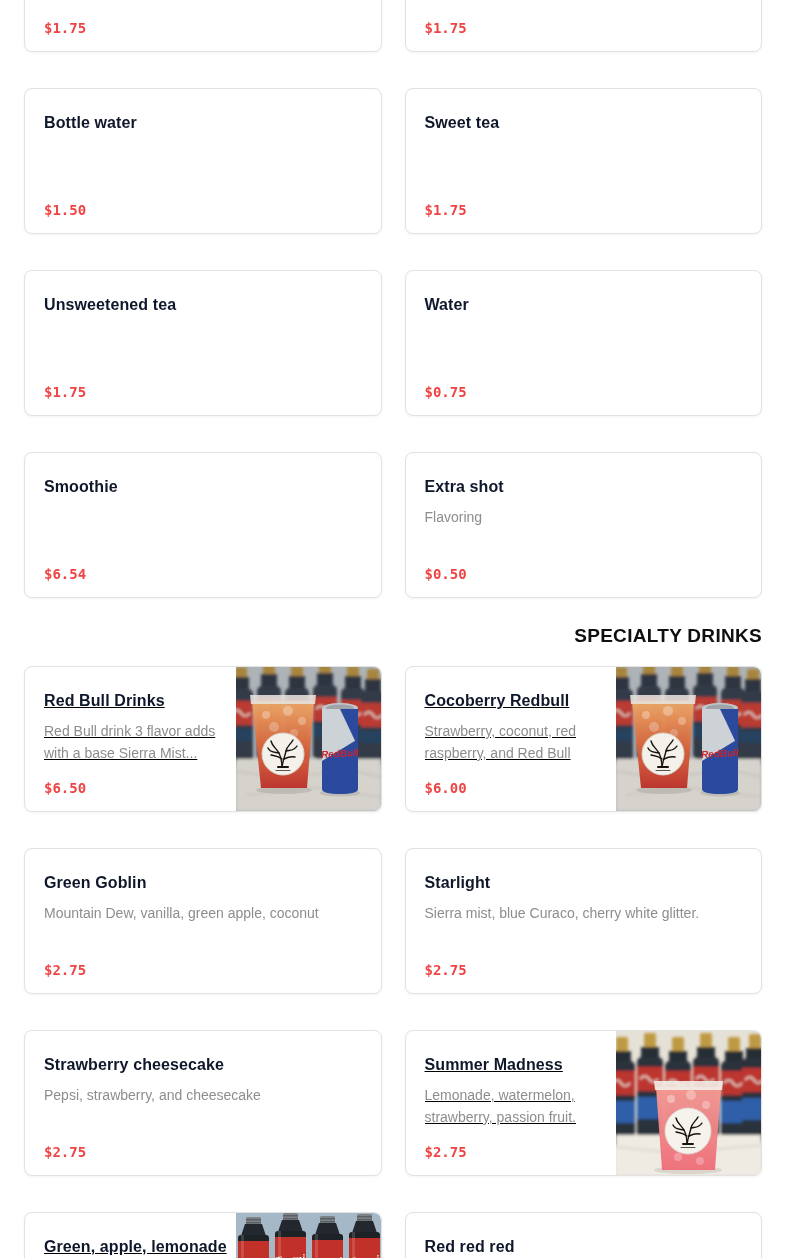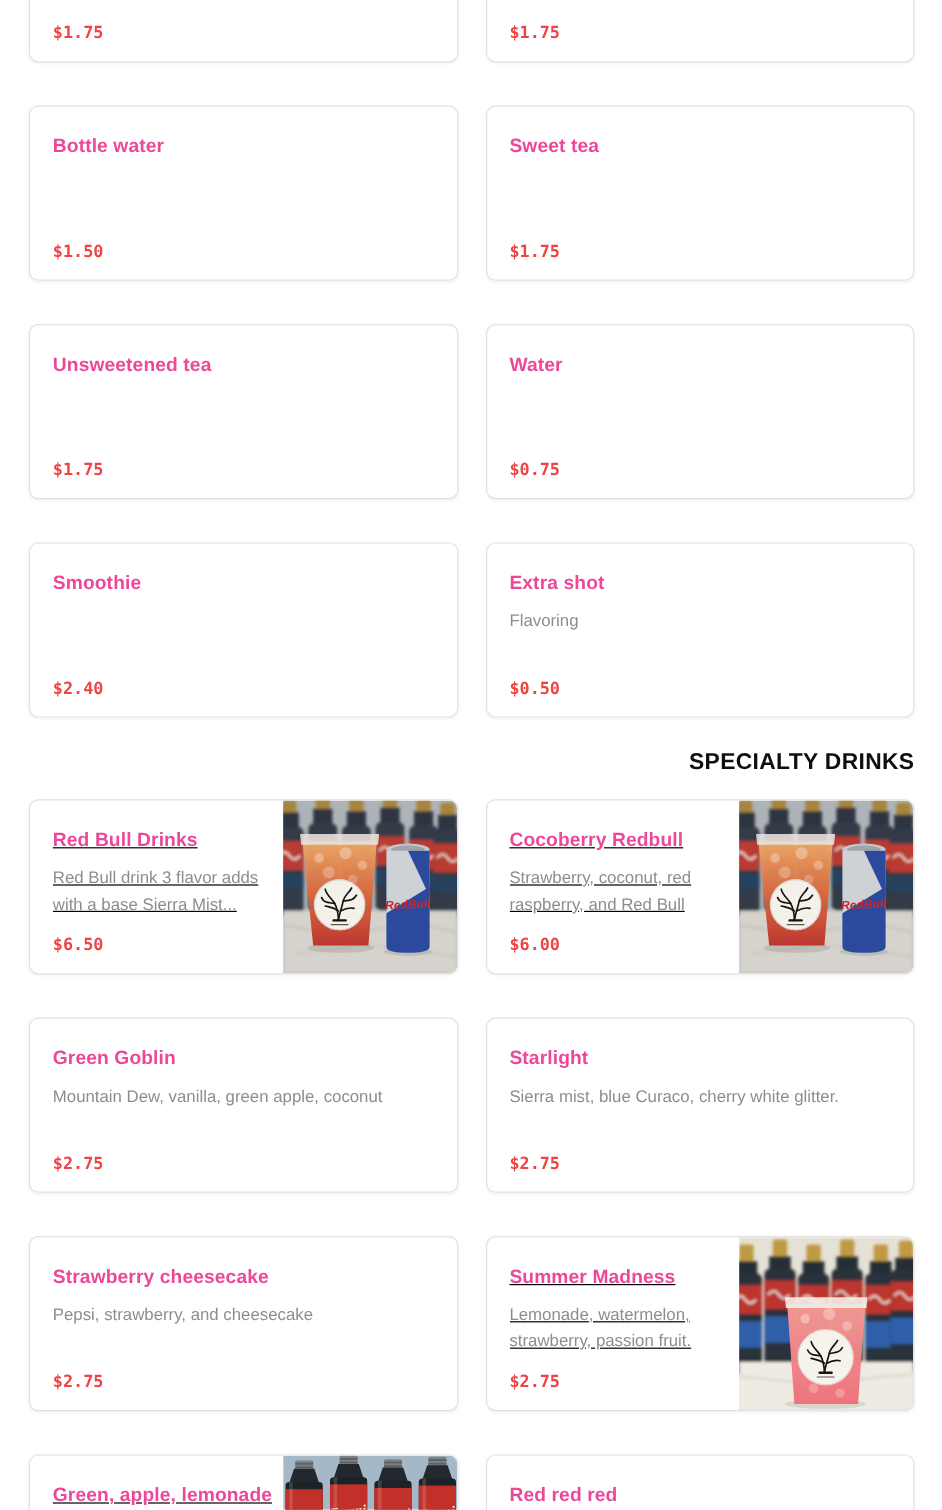--- a/index.html
+++ b/index.html
@@ -22,21 +22,21 @@
     column-gap:23px; row-gap:36px; grid-auto-rows:146px;
   }
   .card {
     position:relative; box-sizing:border-box; height:146px;
     background:#fff; border:1px solid #e2e2e2; border-radius:8px;
     overflow:hidden; cursor:pointer;
     box-shadow:0 1px 3px rgba(0,0,0,0.05);
   }
   .card-text { box-sizing:border-box; padding:23px 18px 0 19px; }
   .has-photo .card-text { width:212px; padding-right:8px;text-decoration:underline; }
-  .name { font-size:16px; font-weight:700; line-height:21px; color:#ec4899; letter-spacing:0.1px; }
+  .name { font-size:16px; font-weight:700; line-height:21px; color:#0f172a; letter-spacing:0.1px; }
   .desc {
     margin-top:9px; font-size:14px; line-height:22px; color:#8d8d8d;
     max-height:44px; overflow:hidden;
     display:-webkit-box; -webkit-line-clamp:2; -webkit-box-orient:vertical;
   }
   .price {
     position:absolute; left:19px; bottom:15px;
     font-family:"DejaVu Sans Mono", monospace;
     font-size:14px; font-weight:700; color:#ef4444;
   }
@@ -144,21 +144,21 @@
 
     </div>
     <div class="price">$0.75</div>
 
   </div>
       <div class="card">
     <div class="card-text">
       <div class="name">Smoothie</div>
 
     </div>
-    <div class="price">$2.40</div>
+    <div class="price">$6.54</div>
 
   </div>
       <div class="card">
     <div class="card-text">
       <div class="name">Extra shot</div>
       <div class="desc">Flavoring</div>
     </div>
     <div class="price">$0.50</div>
 
   </div>

